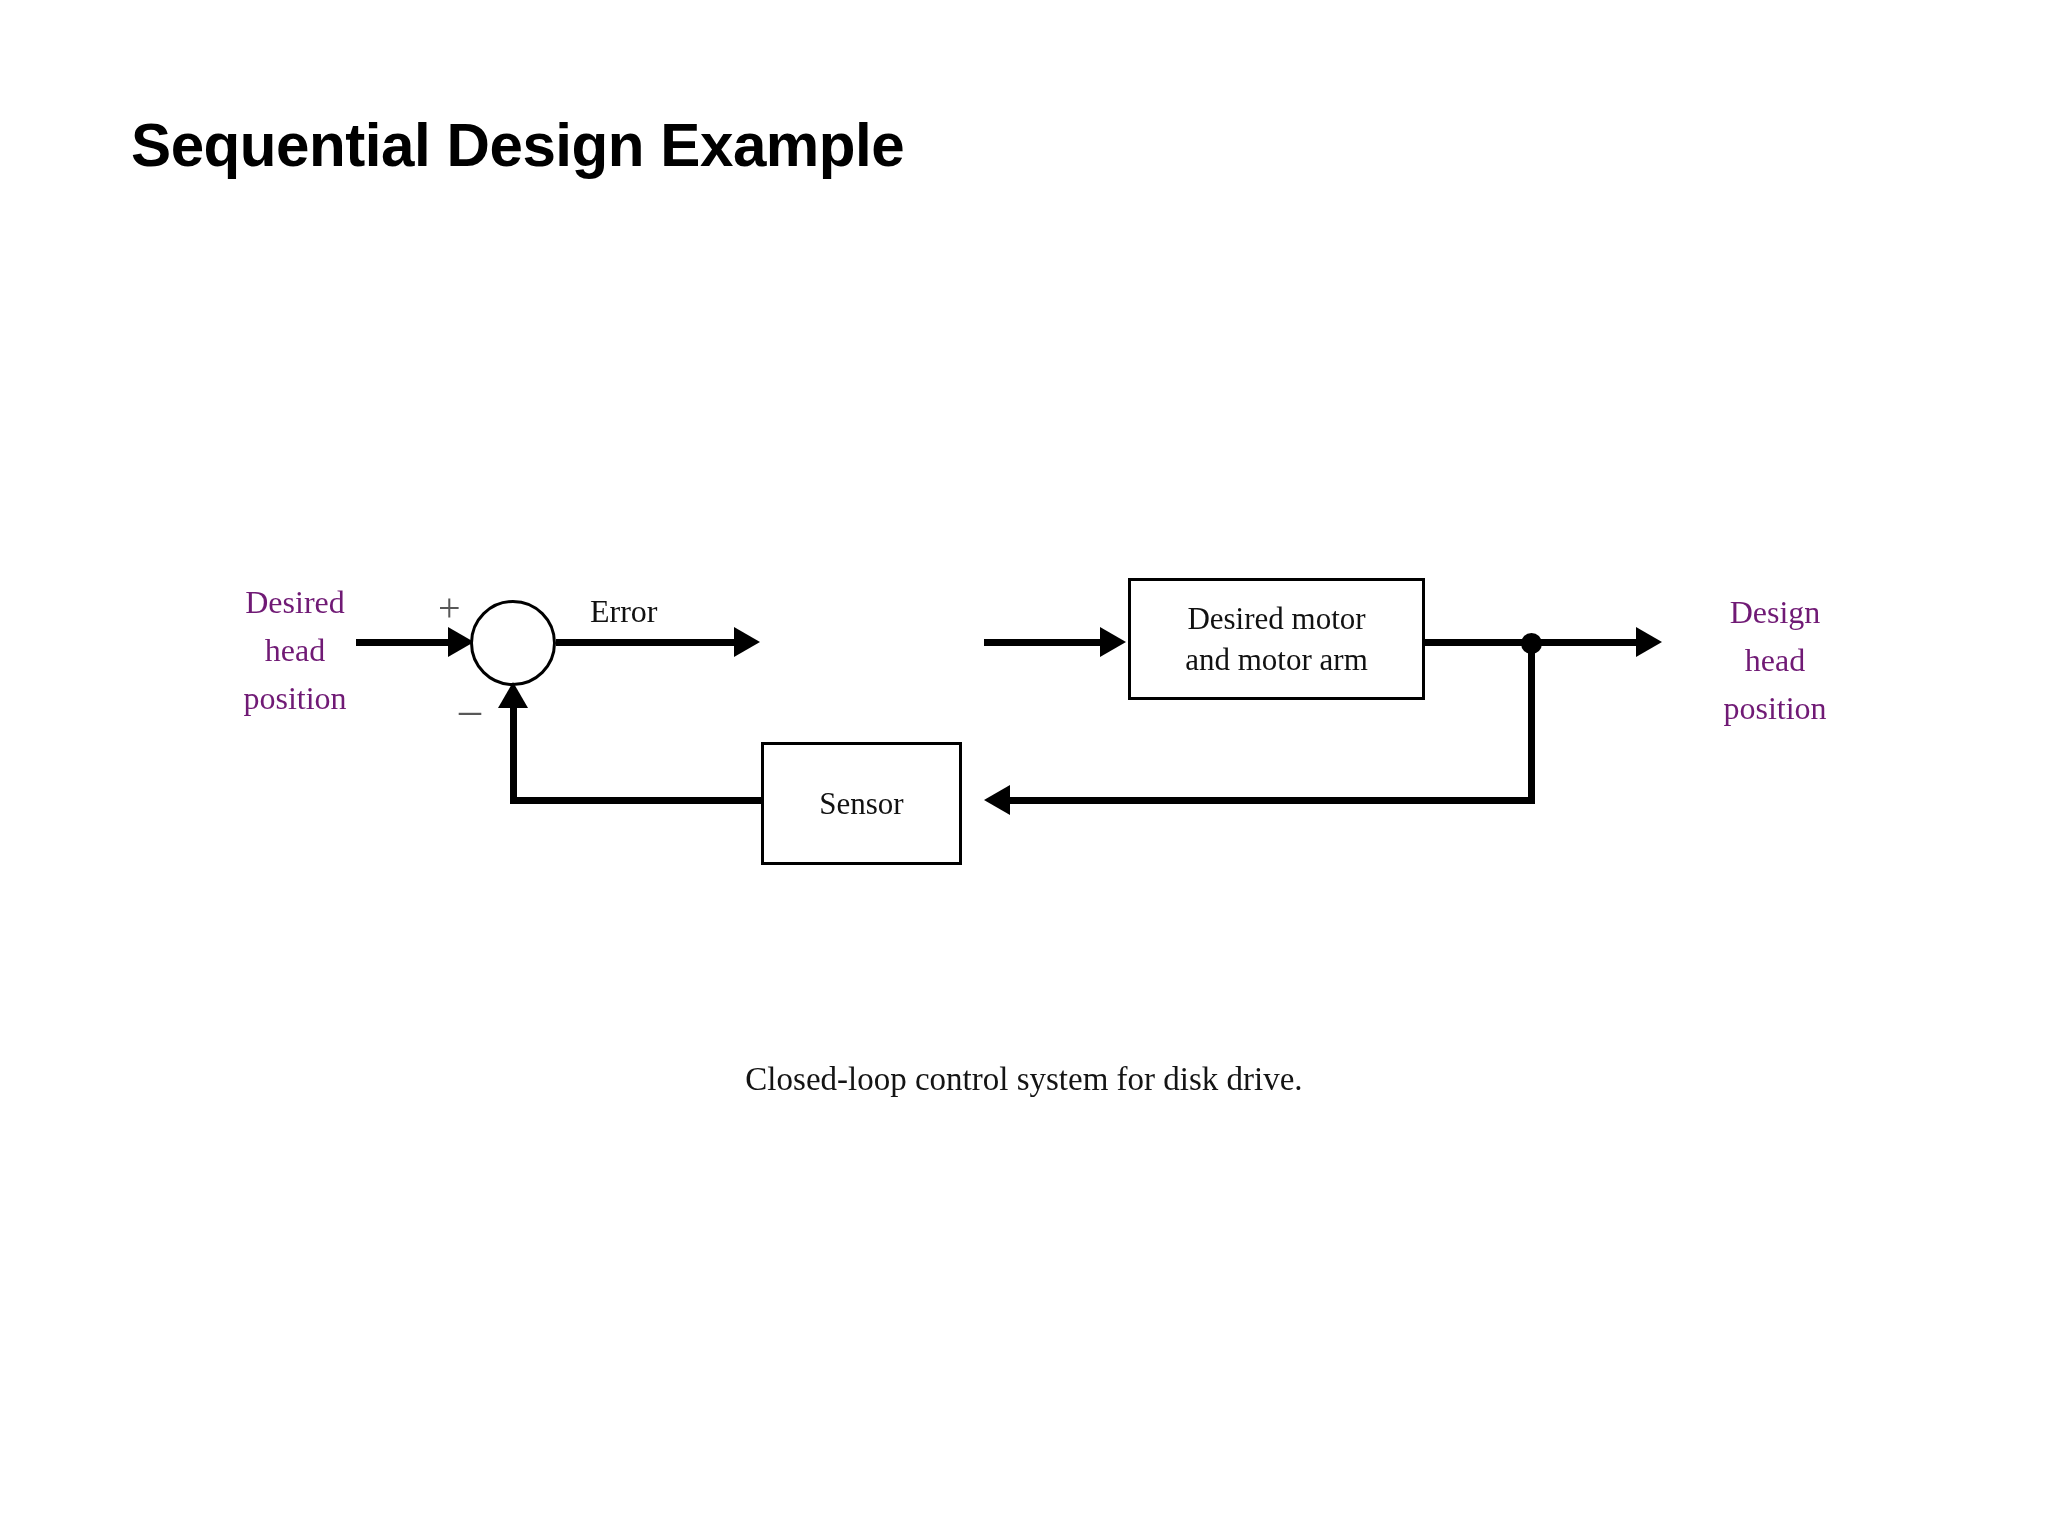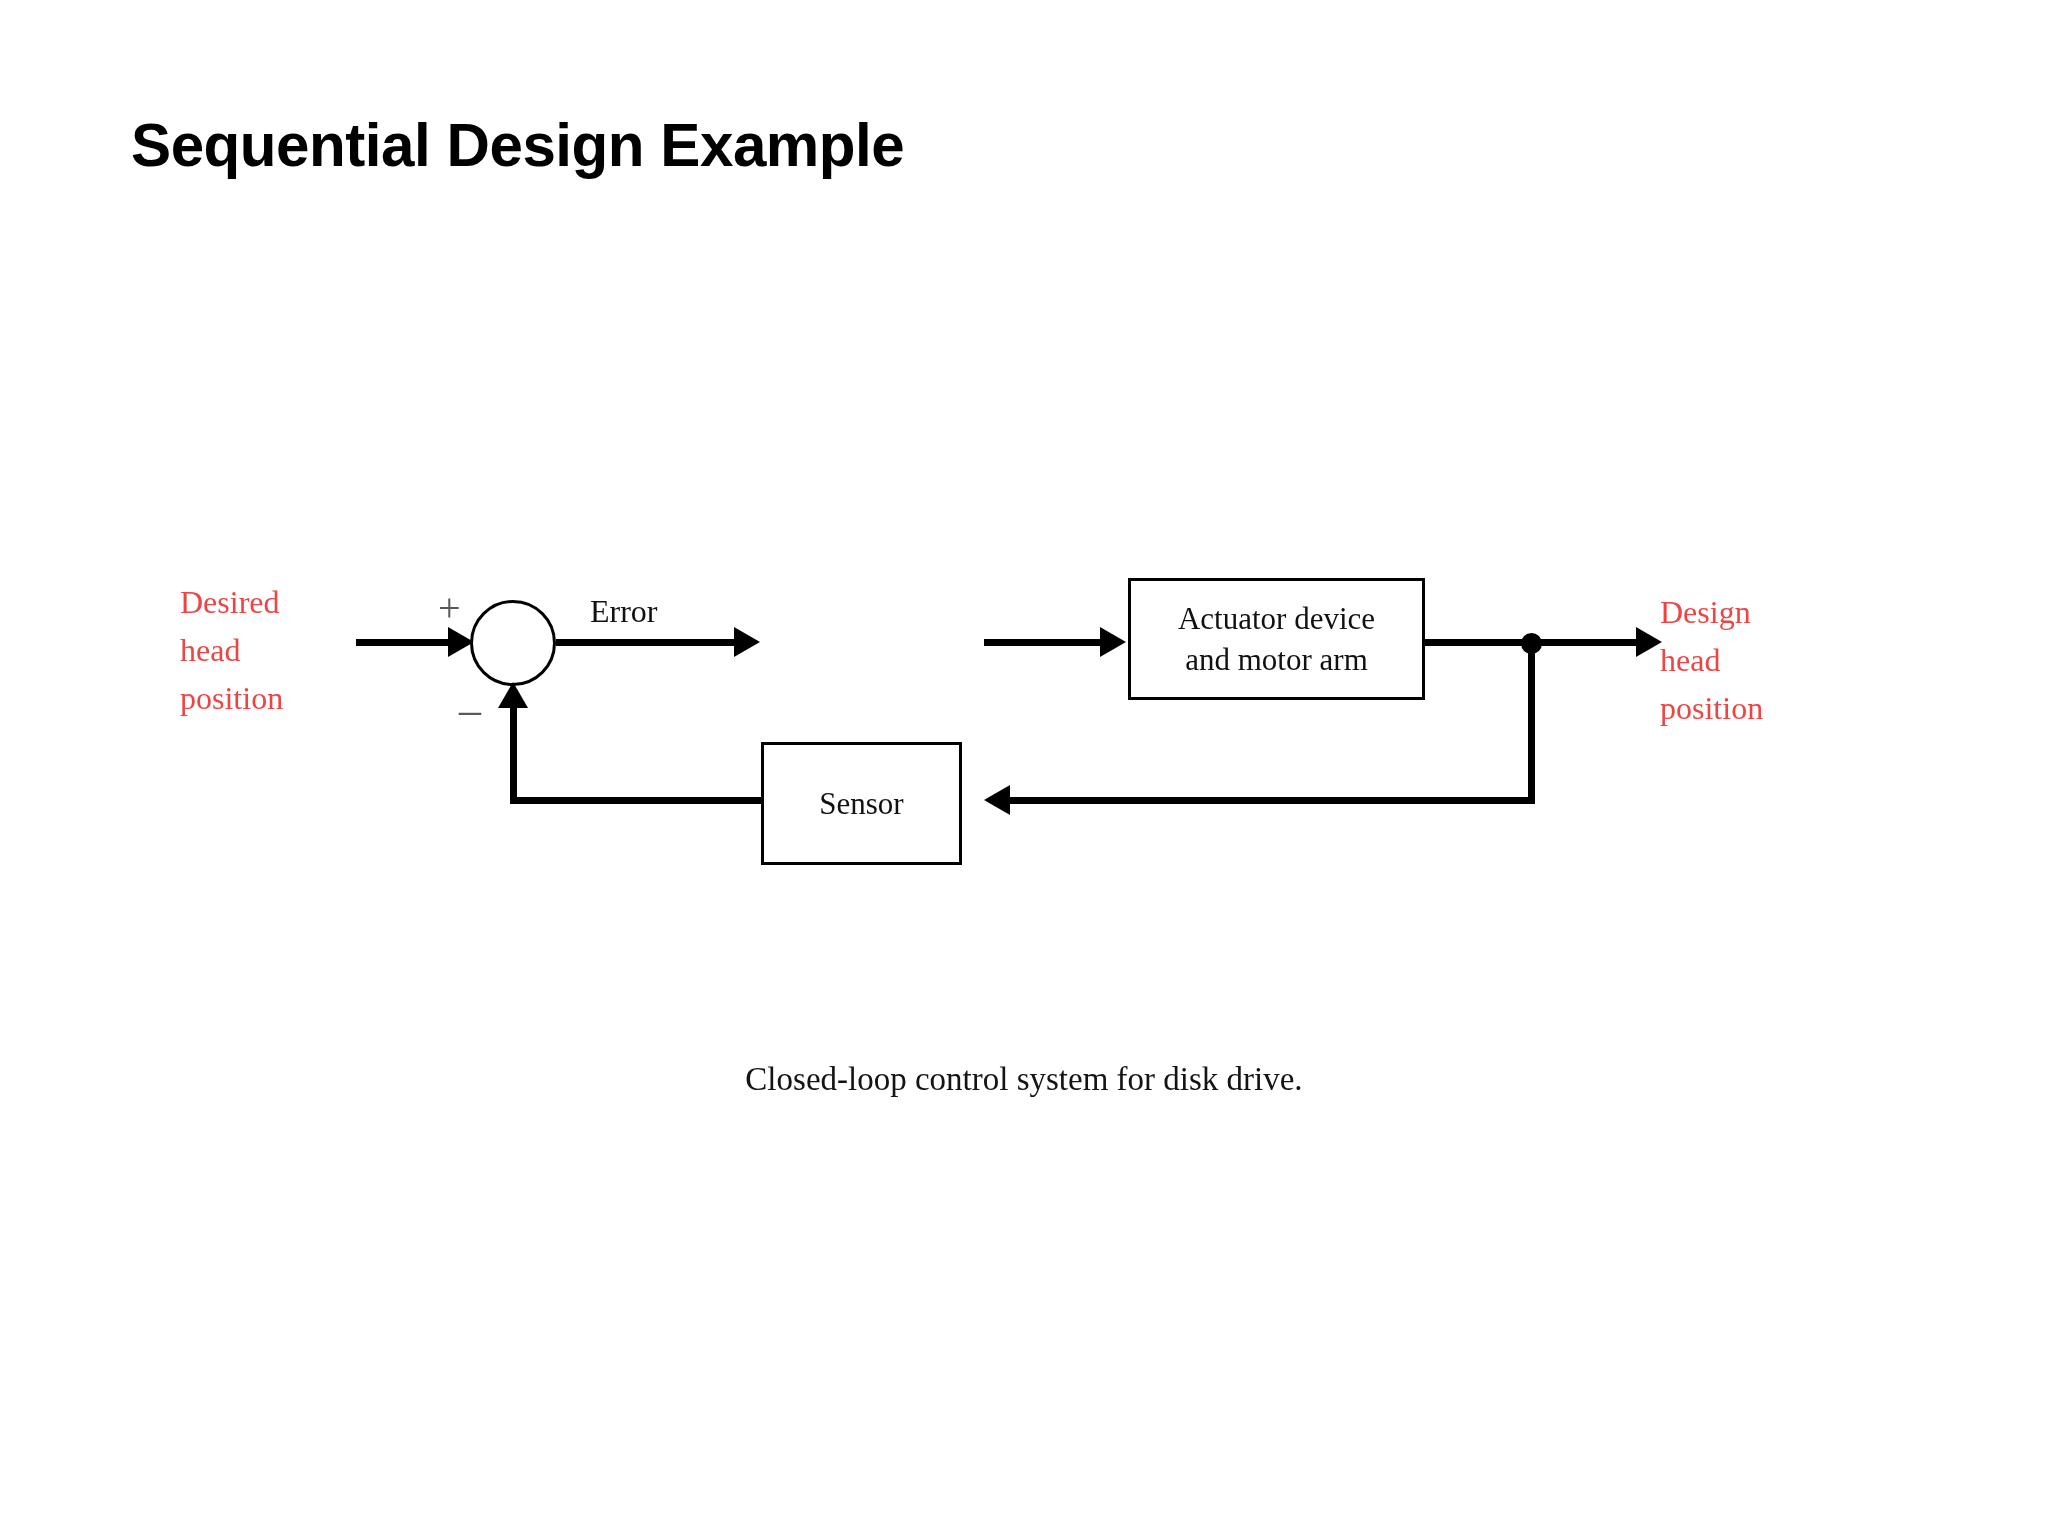--- a/index.html
+++ b/index.html
@@ -143,22 +143,22 @@
   }
   #sign-plus  { left: 438px; top: 588px; }
   #sign-minus { left: 459px; top: 690px; font-size: 44px; }
 
   
   .io-label {
     position: absolute;
     font-family: "Liberation Serif", "DejaVu Serif", serif;
     font-size: 32px;
     line-height: 48px;
-    color: #ef4444;
-    text-align: left;
+    color: #701a75;
+    text-align: center;
     white-space: nowrap;
   }
   #label-desired { left: 180px;  top: 578px; width: 230px; }
   #label-actual  { left: 1660px; top: 588px; width: 230px; }
 
   #label-error {
     position: absolute;
     left: 590px;
     top: 592px;
     font-family: "Liberation Serif", "DejaVu Serif", serif;
@@ -205,21 +205,21 @@
 
     <div class="wire-h" style="left:556px; top:639px; width:180px;"></div>
     <div class="arrow-r" style="left:734px; top:627px;"></div>
     <div id="label-error">Error</div>
 
 
     <div class="wire-h" style="left:984px; top:639px; width:118px;"></div>
     <div class="arrow-r" style="left:1100px; top:627px;"></div>
 
     <div id="blk-actuator" class="blk">
-      <div>Actuator device</div>
+      <div>Desired motor</div>
       <div>and motor arm</div>
     </div>
 
     <div class="wire-h" style="left:1425px; top:639px; width:213px;"></div>
     <div id="node-dot"></div>
     <div class="arrow-r" style="left:1636px; top:627px;"></div>
 
     <div id="label-actual" class="io-label">
       <div>Design</div>
       <div>head</div>

